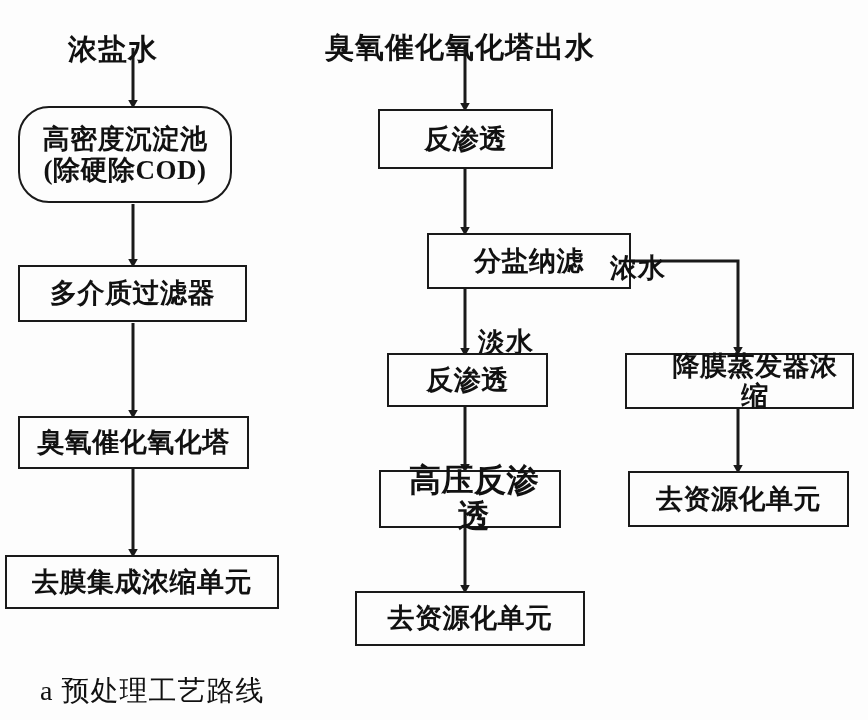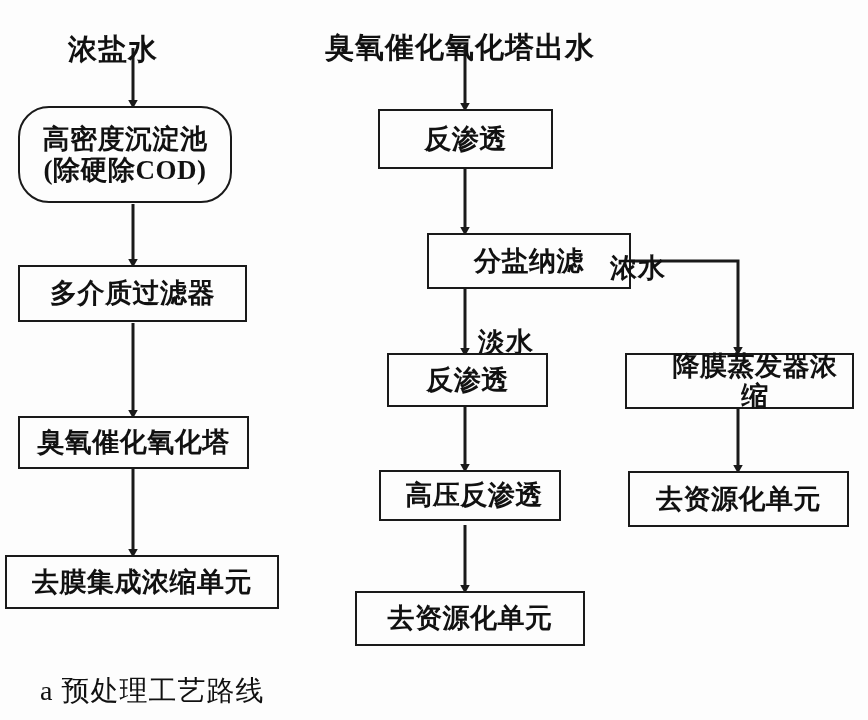--- a/index.html
+++ b/index.html
@@ -106,21 +106,21 @@
   </div>
 
   <div class="free-label" style="left:610px;top:226px;font-size:27px;">浓水</div>
 
   <div class="free-label" style="left:478px;top:300px;font-size:27px;">淡水</div>
 
   <div class="node" style="left:387px;top:353px;width:161px;height:54px;font-size:27px;">
     <span class="txt">反渗透</span>
   </div>
 
-  <div class="node" style="left:379px;top:470px;width:182px;height:51px;font-size:27px;padding-left:8px;">
+  <div class="node" style="left:379px;top:470px;width:182px;height:58px;font-size:32px;padding-left:8px;">
     <span class="txt">高压反渗透</span>
   </div>
 
   <div class="node" style="left:355px;top:591px;width:230px;height:55px;font-size:27px;">
     <span class="txt">去资源化单元</span>
   </div>
 
   <div class="node" style="left:625px;top:353px;width:229px;height:56px;font-size:27px;padding-left:31px;">
     <span class="txt">降膜蒸发器浓缩</span>
   </div>

